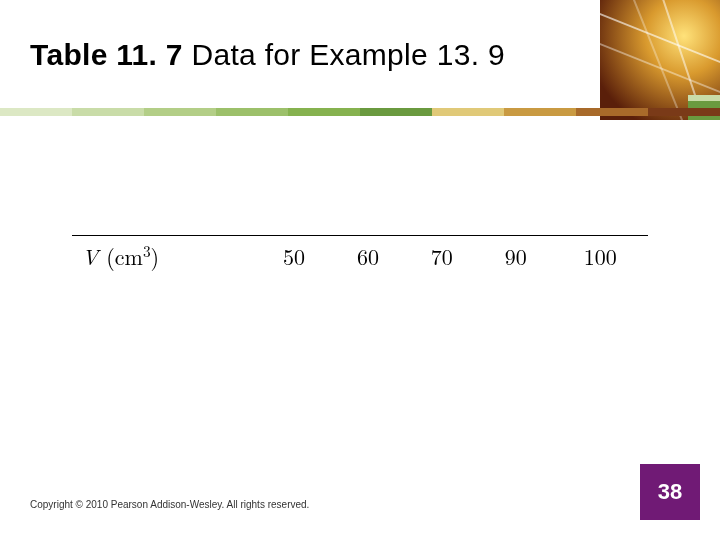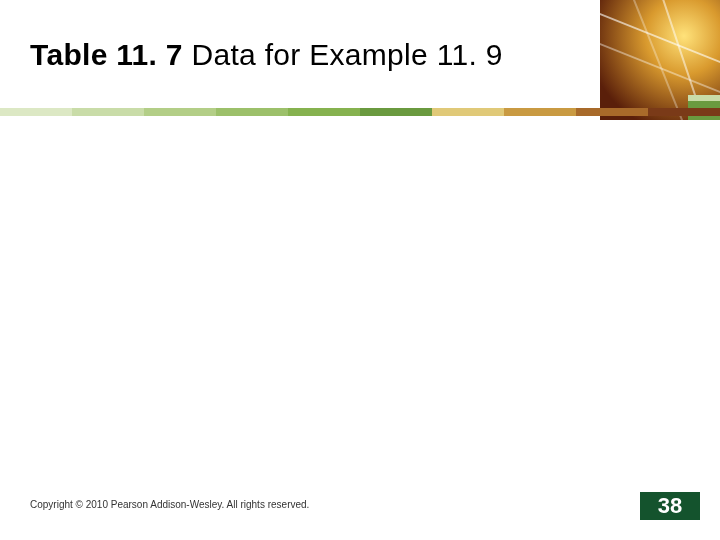--- a/index.html
+++ b/index.html
@@ -22,21 +22,21 @@
   .table-wrap { position: absolute; top: 235px; left: 72px; width: 576px; }
   table { border-collapse: collapse; width: 100%; font-family: "Latin Modern Roman", "CMU Serif", "Times New Roman", serif; font-size: 22px; }
   td { text-align: center; padding: 4px 8px; }
   td.rowlabel { text-align: left; padding-left: 10px; white-space: nowrap; }
   .topline td { border-top: 1.5px solid #000; }
   .midline td { border-top: 1px solid #000; }
   .botline td { border-bottom: 1.5px solid #000; }
 
   
   .copyright { position: absolute; bottom: 30px; left: 30px; font-size: 10px; color: #333; }
-  .page-badge { position: absolute; bottom: 20px; right: 20px; width: 60px; height: 28px; background: #14532d; color: #fff; font-size: 22px; font-weight: bold; display:flex; align-items:center; justify-content:center; }
+  .page-badge { position: absolute; bottom: 20px; right: 20px; width: 60px; height: 56px; background: #701a75; color: #fff; font-size: 22px; font-weight: bold; display:flex; align-items:center; justify-content:center; }
 </style>
 </head>
 <body>
 
 <div class="slide">
 
   <div class="corner-art">
     <svg width="120" height="120" viewBox="0 0 120 120">
       <defs>
         <radialGradient id="g1" cx="70%" cy="30%" r="80%">
@@ -62,26 +62,36 @@
     <div style="background:#9cc06a"></div>
     <div style="background:#86b24f"></div>
     <div style="background:#6a9a3f"></div>
     <div style="background:#e0c978"></div>
     <div style="background:#c99a42"></div>
     <div style="background:#a86a2a"></div>
     <div style="background:#7a3a18"></div>
   </div>
 
   <div class="title">
-    <span class="bold">Table 11. 7</span><span class="plain">  Data for Example 11. 9</span>
+    <span class="bold">Table 11. 7</span><span class="plain">  Data for Example 13. 9</span>
   </div>
 
   <div class="table-wrap">
     <table>
       <tbody>
+          <tr class="topline">
+        <td class="rowlabel" style="font-style:italic;">
+          <span style="font-style:italic;">V</span> <span style="font-style:normal;">(cm<span style="font-size:0.7em; vertical-align:super;">3</span>)</span>
+        </td>
+        <td>50</td>
+        <td>60</td>
+        <td>70</td>
+        <td>90</td>
+        <td>100</td>
+      </tr>
     </tbody>
       </table>
   </div>
 
   <div class="copyright">Copyright © 2010 Pearson Addison-Wesley. All rights reserved.</div>
 
   <div class="page-badge">
     <span>38</span>
   </div>
 

